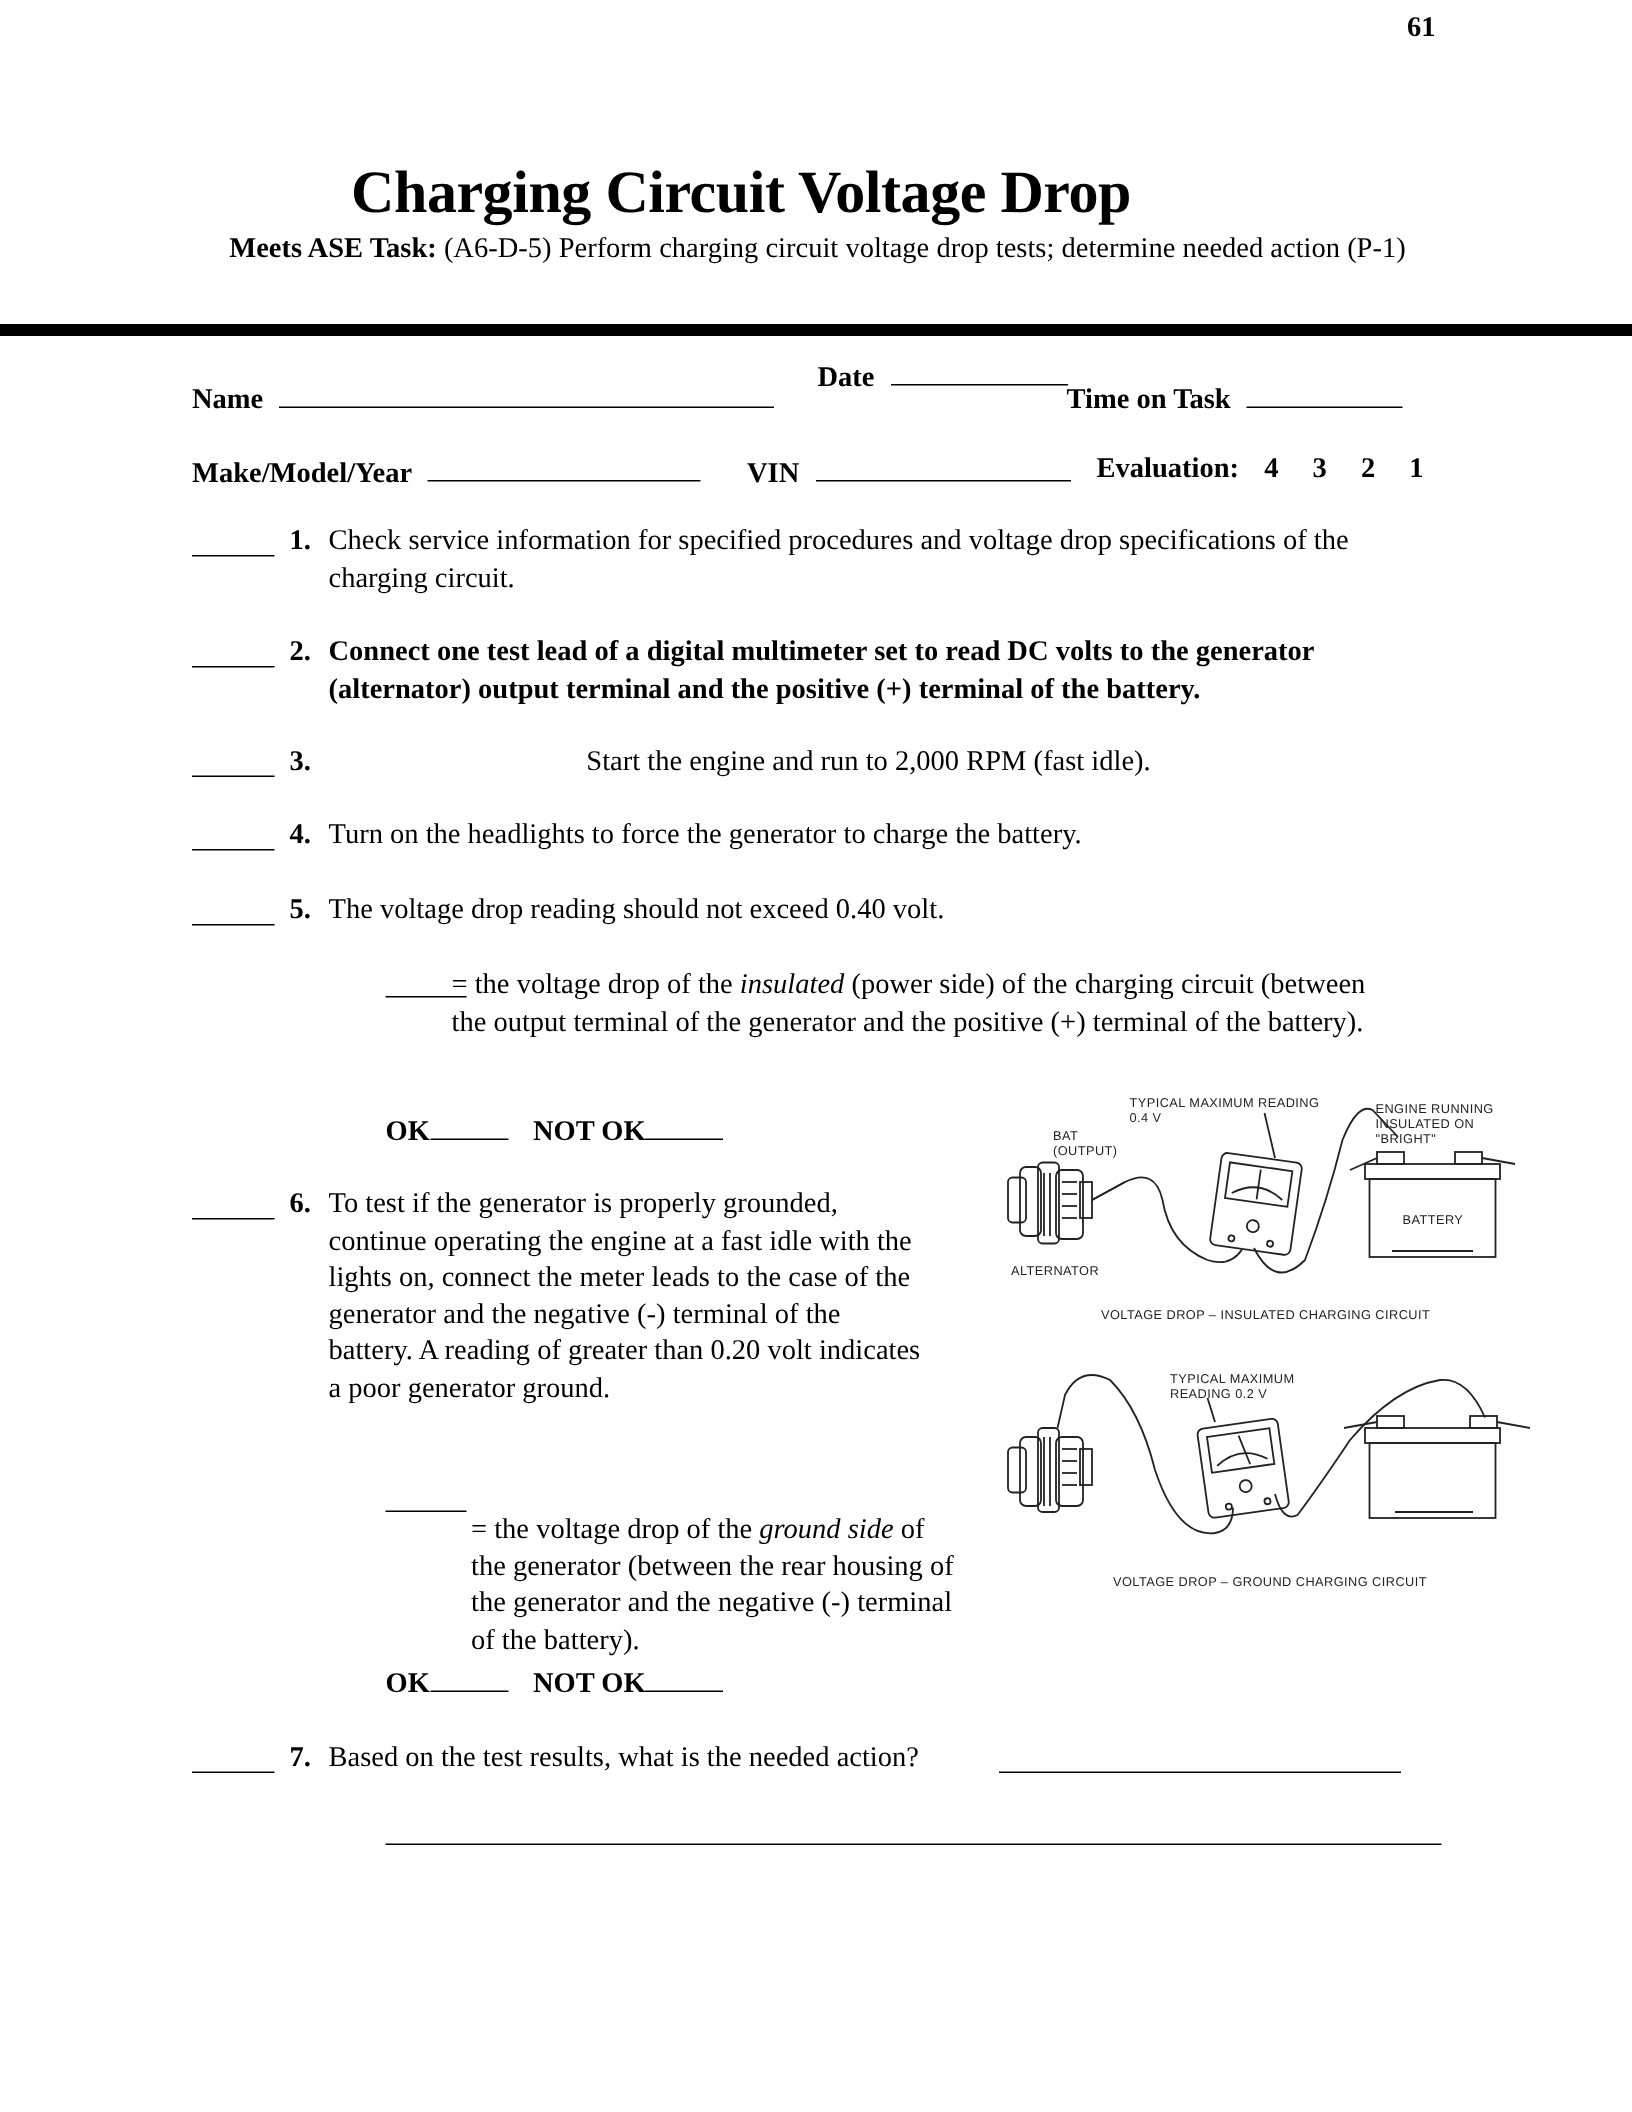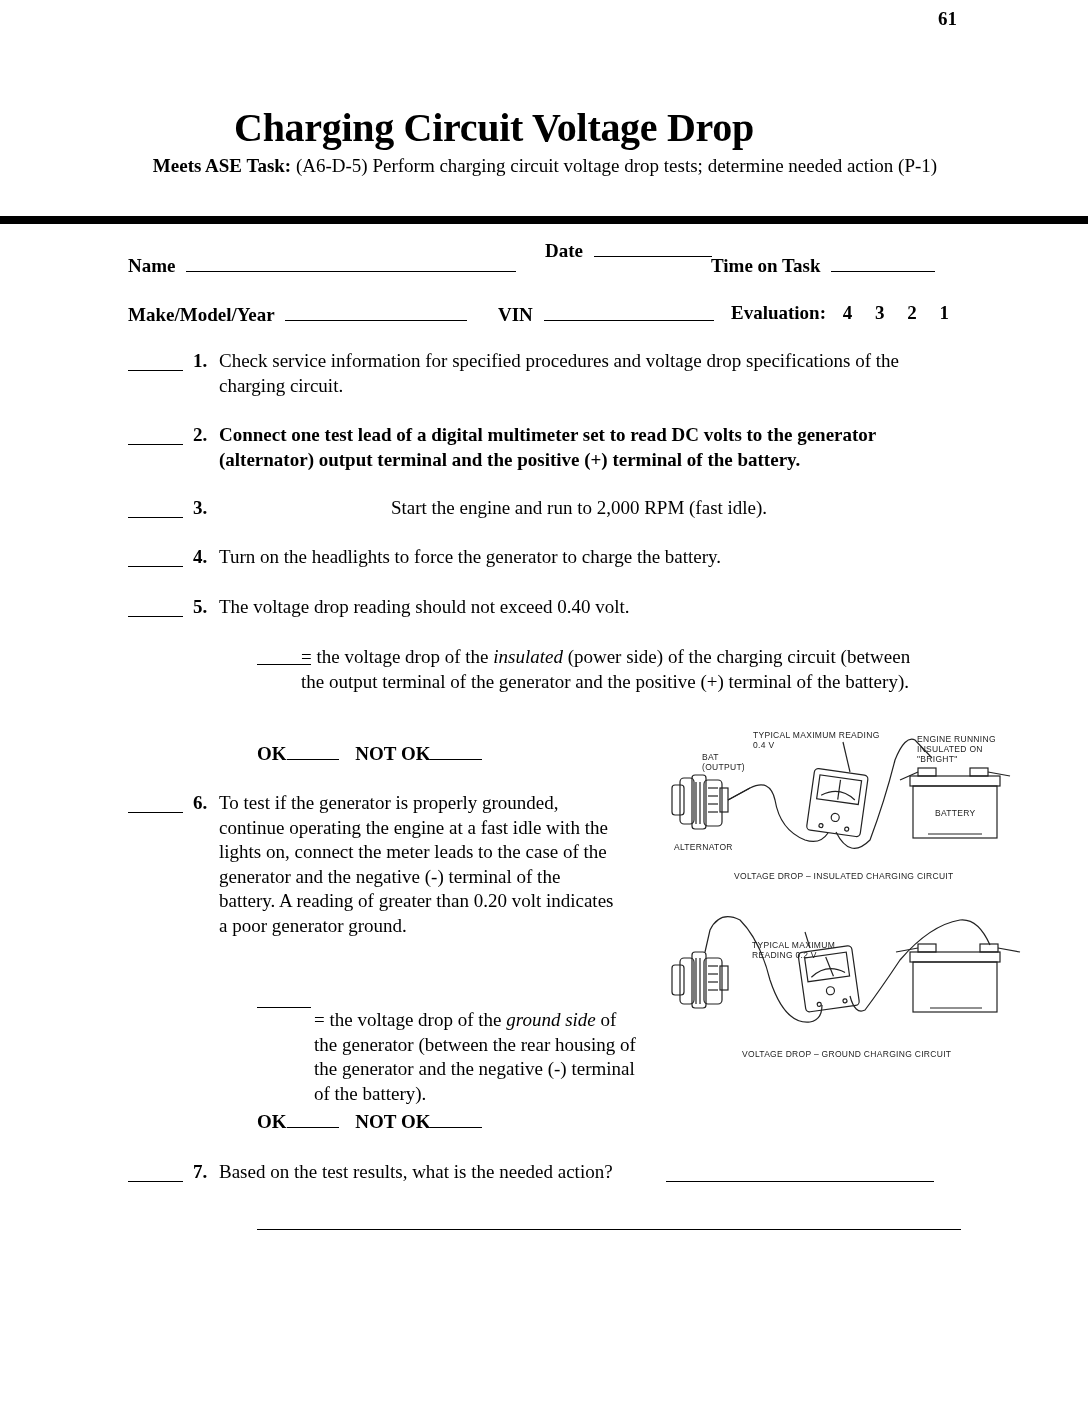--- a/index.html
+++ b/index.html
@@ -207,18 +207,18 @@
         <rect x="250" y="52" width="90" height="10"></rect>
         <rect x="253" y="62" width="84" height="50"></rect>
         <rect x="258" y="44" width="18" height="8"></rect>
         <rect x="320" y="44" width="18" height="8"></rect>
         <path d="M236 52 L258 48"></path>
           <path d="M338 48 L360 52"></path>
         <line x1="270" y1="108" x2="322" y2="108"></line>
       </g>
     </g>
   </svg>
-  <div class="fig-label" style="left:92px; top:14px;margin-top:26px;">
+  <div class="fig-label" style="left:120px; top:14px;">
     <div>TYPICAL MAXIMUM</div>
     <div>READING 0.2 V</div>
   </div>
   <div class="fig-label" style="left:82px; top:132px;margin-top:17px;">VOLTAGE DROP – GROUND CHARGING CIRCUIT</div>
 </div>
 
 </body></html>

